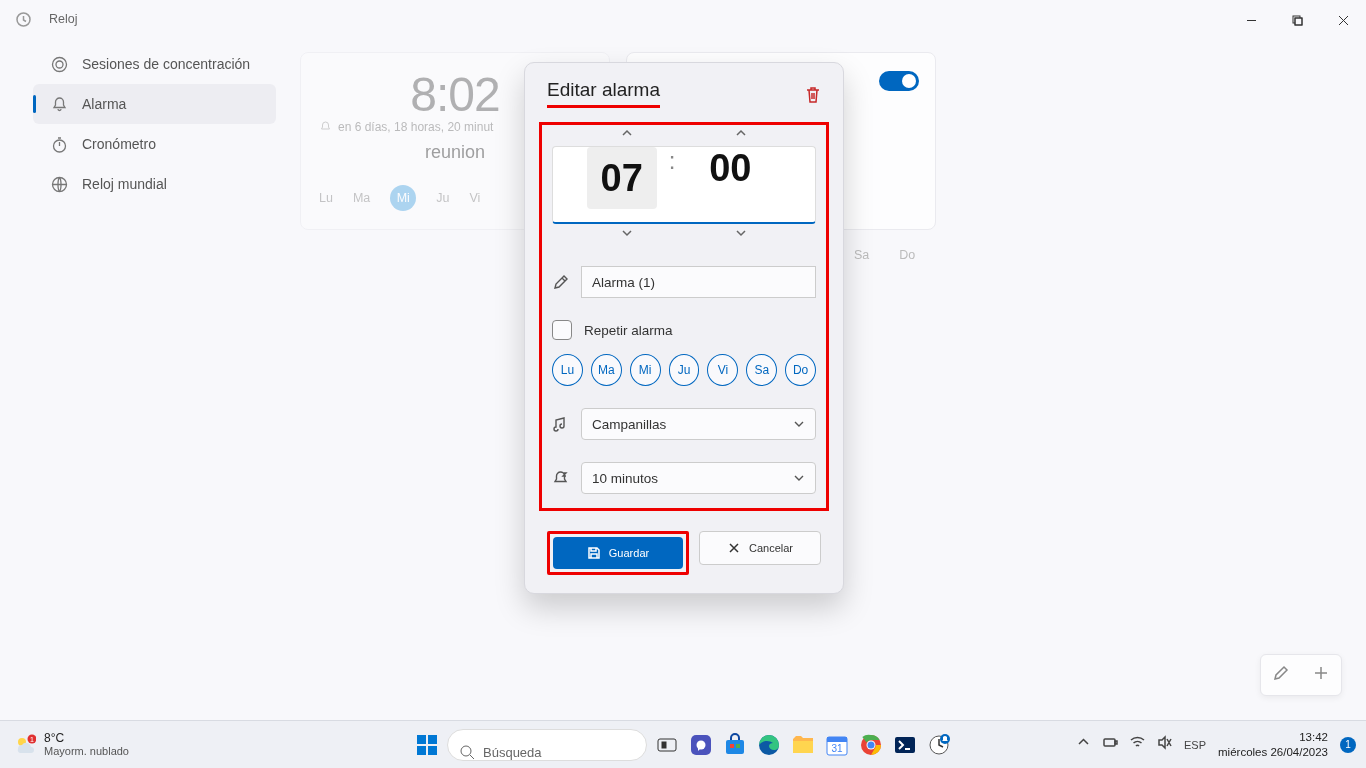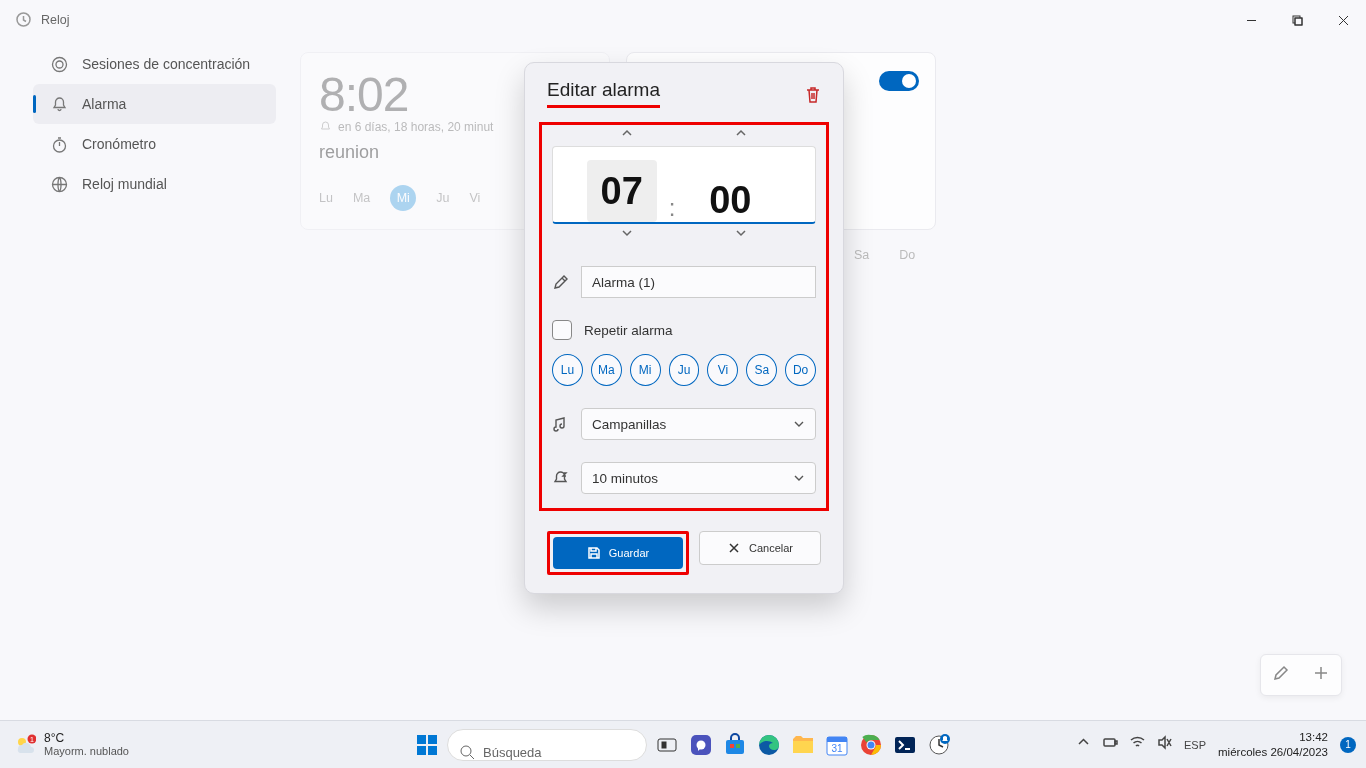--- a/index.html
+++ b/index.html
@@ -1,46 +1,46 @@
 <!DOCTYPE html>
 <html><head>
 <meta charset="utf-8">
 <style>
 *{box-sizing:border-box;margin:0;padding:0;font-family:"Segoe UI",sans-serif;}
 body{width:1366px;height:768px;background:#f8f8fb;overflow:hidden;position:relative;}
 .titlebar{position:absolute;top:0;left:0;right:0;height:40px;display:flex;align-items:center;justify-content:flex-end;padding-right:0;}
 .titlebar .win-btn{width:46px;height:40px;display:flex;align-items:center;justify-content:center;color:#333;cursor:default;}
 .titlebar .win-btn svg{width:11px;height:11px;stroke:#333;stroke-width:1;fill:none;}
-.app-title{position:absolute;top:12px;left:16px;display:flex;align-items:center;gap:10px;color:#666;font-size:12.5px;}
+.app-title{position:absolute;top:12px;left:16px;display:flex;gap:18px;color:#666;font-size:12.5px;}
 .app-title svg{width:15px;height:15px;stroke:#999;fill:none;stroke-width:1.5;}
 .sidebar{position:absolute;top:44px;left:0;width:280px;bottom:32px;padding-top:0;padding-left:29px;}
 .side-item{display:flex;align-items:center;gap:14px;height:40px;padding-left:18px;color:#555;font-size:14px;cursor:default;border-radius:6px;margin:0 4px;}
 .side-item.active{background:#ededf2;position:relative;}
 .side-item.active::before{content:"";position:absolute;left:0;top:11px;bottom:11px;width:3px;background:#0067c0;border-radius:2px;}
 .side-item svg{width:17px;height:17px;stroke:#777;fill:none;stroke-width:1.3;}
 .side-bottom{position:absolute;bottom:8px;left:0;right:0;}
-.main{position:absolute;left:300px;top:52px;right:30px;display:flex;gap:16px;}
+.main{position:absolute;left:300px;top:52px;right:30px;display:flex;gap:16px;text-align:center;}
 .alarm-card{width:310px;height:178px;background:#fdfdfe;border:1px solid #eaeaef;border-radius:8px;padding:14px 18px;opacity:.55;}
 .alarm-card .time{font-size:48px;font-weight:300;color:#777;letter-spacing:-1px;}
 .alarm-card .countdown{font-size:12px;color:#888;display:flex;align-items:center;gap:6px;margin-top:-2px;}
 .alarm-card .name{font-size:18px;color:#555;margin-top:8px;}
 .alarm-card .days{display:flex;gap:20px;margin-top:22px;font-size:12.5px;color:#999;align-items:center;}
 .alarm-card .days .on{width:26px;height:26px;display:flex;align-items:center;justify-content:center;background:#6fb7e8;border-radius:50%;color:#fff;}
 .alarm-card2{width:310px;height:178px;background:#fdfdfe;border:1px solid #eaeaef;border-radius:8px;padding:14px 18px;position:relative;}
 .toggle{position:absolute;right:16px;top:18px;width:40px;height:20px;background:#0067c0;border-radius:10px;}
 .toggle::after{content:"";position:absolute;right:3px;top:3px;width:14px;height:14px;background:#fff;border-radius:50%;}
 .dayspec{position:absolute;left:854px;top:248px;display:flex;gap:30px;font-size:12.5px;color:#bbb;}
 .dialog{position:absolute;left:524px;top:62px;width:320px;background:#f1f1f5;border:1px solid #d8d8de;border-radius:10px;box-shadow:0 14px 30px rgba(0,0,0,.18);padding:16px 22px 18px;}
 .dlg-title{font-size:19px;color:#222;border-bottom:3px solid #e00;display:inline-block;padding-bottom:4px;}
 .dlg-trash{position:absolute;right:20px;top:22px;width:20px;height:20px;}
 .dlg-trash svg{stroke:#c62828;fill:none;stroke-width:1.5;}
 .redbox{border:3px solid #e00;margin-top:14px;padding:1px 10px 14px;margin-left:-8px;margin-right:-8px;}
 .spin-row{display:flex;justify-content:space-around;padding:0 18px;}
 .spin-row svg{width:14px;height:14px;stroke:#666;fill:none;stroke-width:1.5;}
-.time-box{background:#fff;border:1px solid #ddd;border-bottom:2px solid #0067c0;border-radius:4px;height:78px;display:flex;align-items:flex-end;justify-content:center;gap:0;margin:2px 0;}
+.time-box{background:#fff;border:1px solid #ddd;border-bottom:2px solid #0067c0;border-radius:4px;height:78px;display:flex;align-items:flex-start;justify-content:center;gap:0;margin:2px 0;}
 .time-box .seg{width:110px;text-align:center;font-size:38px;font-weight:600;color:#111;}
 .time-box .seg.active{background:#eee;border-radius:4px;height:62px;line-height:62px;width:70px;margin:0 12px 0 4px;}
 .time-box .colon{font-size:24px;color:#888;}
 .form-row{display:flex;align-items:center;gap:12px;margin-top:22px;}
 .form-row svg{width:17px;height:17px;stroke:#555;fill:none;stroke-width:1.4;flex-shrink:0;}
 .form-row input[type=text]{flex:1;height:32px;border:1px solid #ccc;border-radius:0;padding:0 10px;font-size:13.5px;background:#fbfbfd;color:#333;}
 .chk-row{display:flex;align-items:center;gap:12px;margin-top:22px;}
 .chk-row .chk{width:20px;height:20px;border:1px solid #888;border-radius:4px;background:#fbfbfd;}
 .chk-row span{font-size:13.5px;color:#333;}
 .daypick{display:flex;gap:8px;margin-top:14px;}

